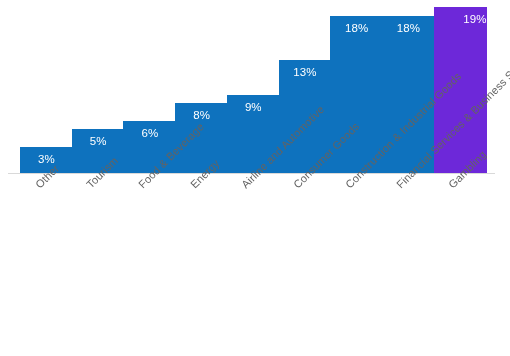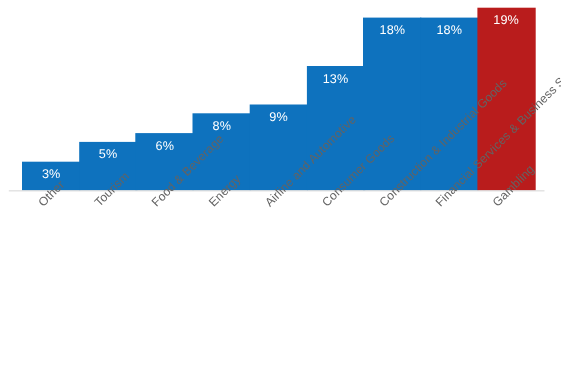--- a/index.html
+++ b/index.html
@@ -97,21 +97,21 @@
       </div>
       <div class="bar-group" style="left: 278.5px; width: 53px; height: 113.36px; bottom: 1px; background: rgb(14, 114, 190);">
         <div class="bar-value" style="color: rgb(255, 255, 255);">13%</div>
       </div>
       <div class="bar-group" style="left: 330.2px; width: 53px; height: 156.96px; bottom: 1px; background: rgb(14, 114, 190);">
         <div class="bar-value" style="color: rgb(255, 255, 255);">18%</div>
       </div>
       <div class="bar-group" style="left: 381.9px; width: 53px; height: 156.96px; bottom: 1px; background: rgb(14, 114, 190);">
         <div class="bar-value" style="color: rgb(255, 255, 255);">18%</div>
       </div>
-      <div class="bar-group" style="left: 433.6px; width: 53px; height: 165.68px; bottom: 1px; background: #b91c1c;">
+      <div class="bar-group" style="left: 433.6px; width: 53px; height: 165.68px; bottom: 1px; background: #6d28d9; align-items: flex-end;">
         <div class="bar-value" style="color: rgb(255, 255, 255);">19%</div>
       </div>
     </div>
 
   <div id="axis-line"></div>
 
   <div id="category-labels">
       <div class="cat-label" style="left: 32.5px; color: rgb(99, 99, 99); transform: rotate(-45deg);">Other</div>
       <div class="cat-label" style="left: 84.2px; color: rgb(99, 99, 99); transform: rotate(-45deg);">Tourism</div>
       <div class="cat-label" style="left: 135.9px; color: rgb(99, 99, 99); transform: rotate(-45deg);">Food &amp; Beverage</div>

